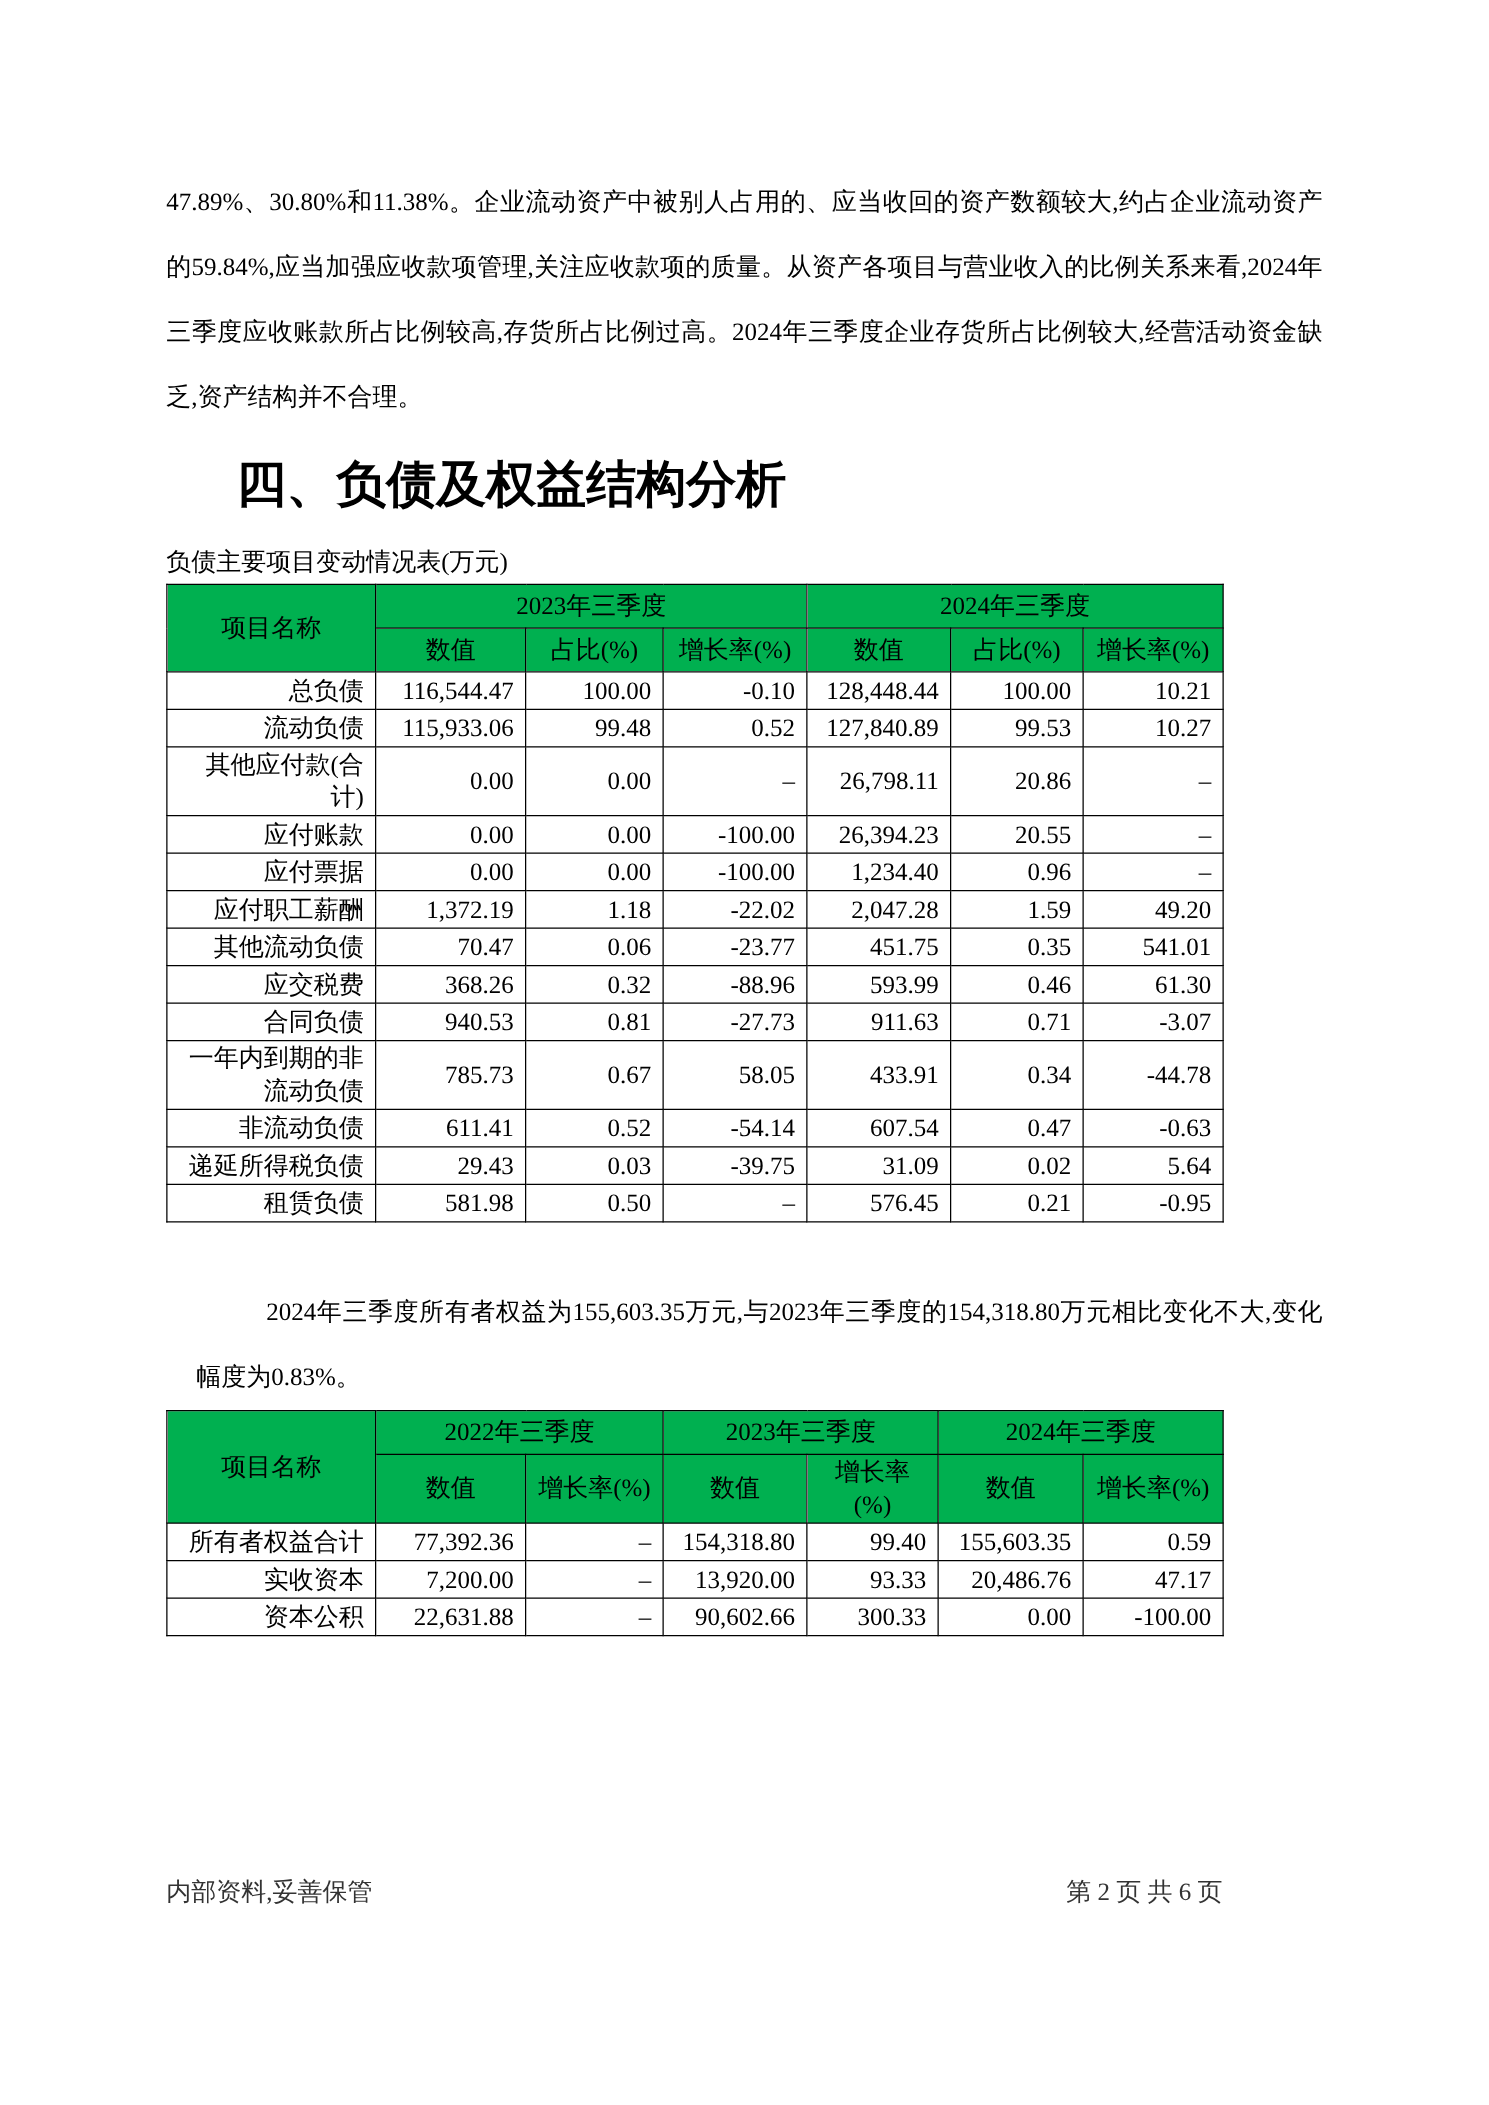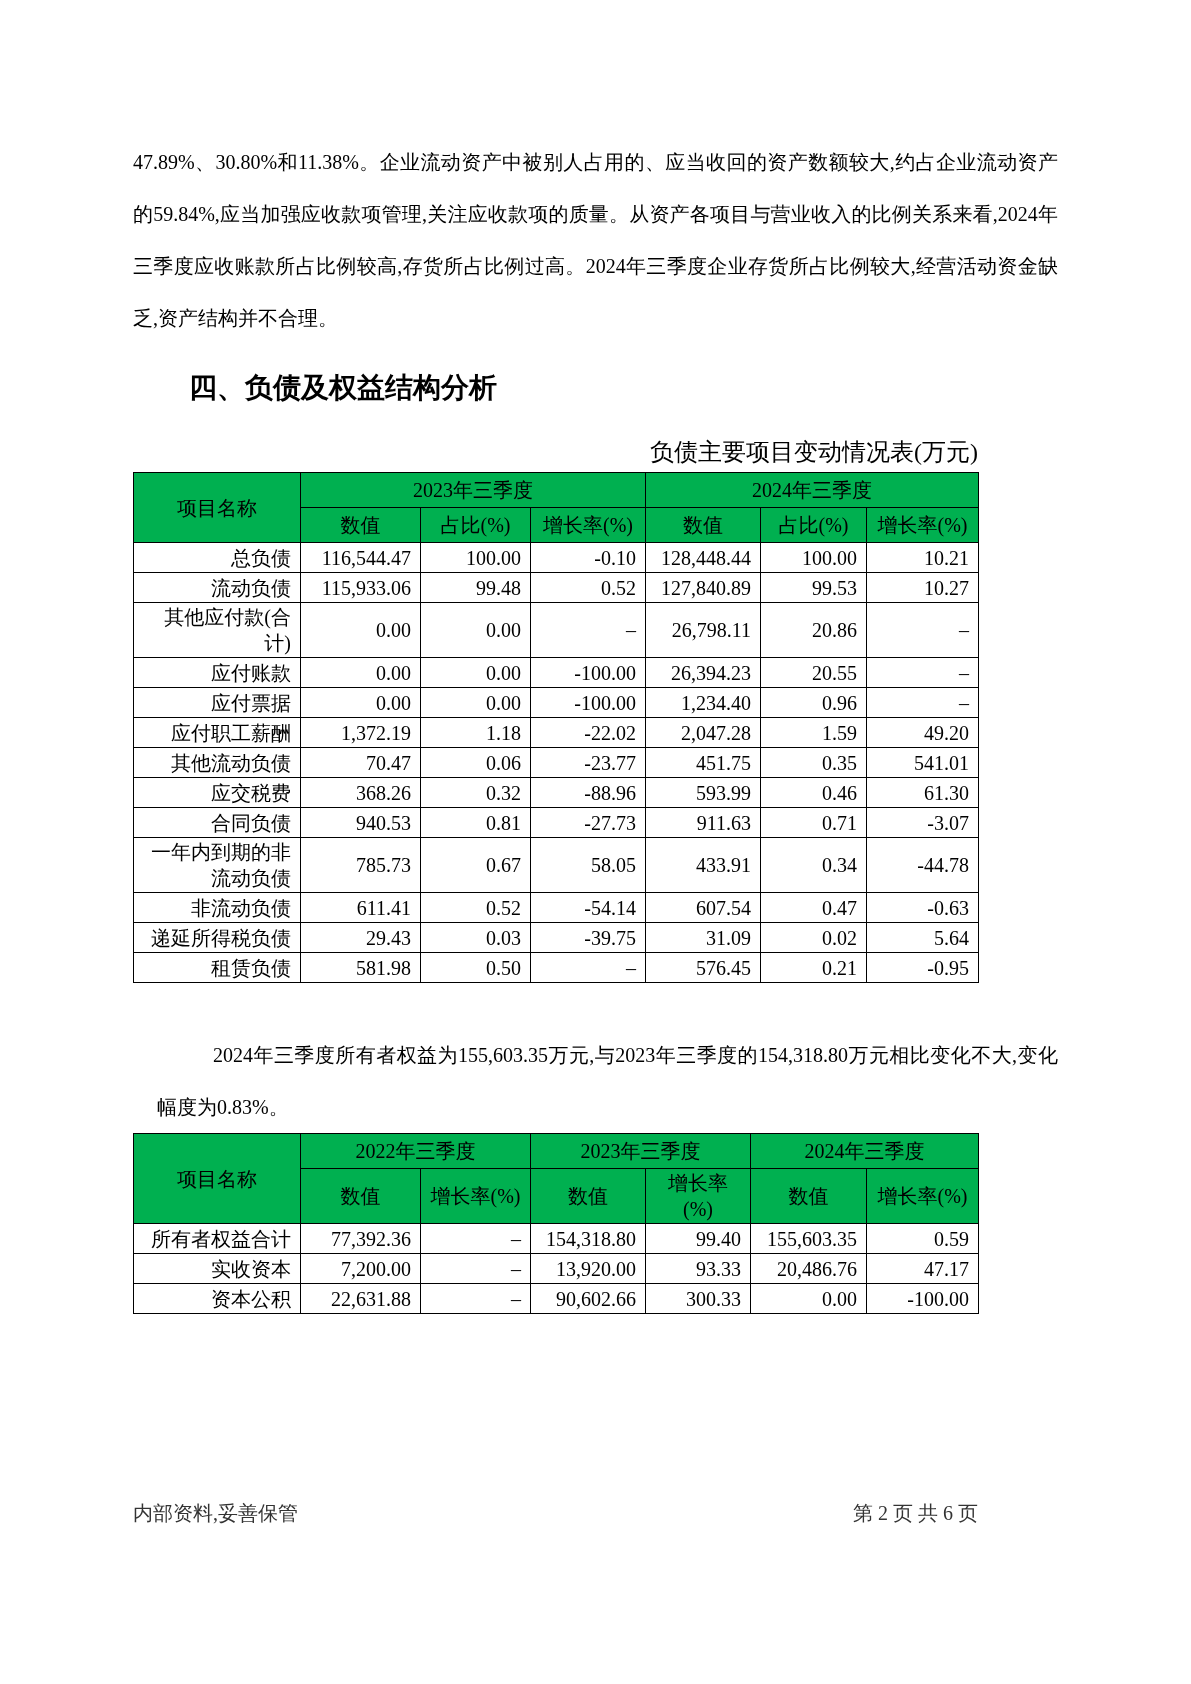--- a/index.html
+++ b/index.html
@@ -21,29 +21,29 @@
   }
   p.body-text {
     font-size: 20px;
     line-height: 52px;
     text-align: justify;
     margin: 0;
   }
   p.indent { text-indent: 56px; }
   h2.section-heading {
     font-family: "Liberation Sans", sans-serif;
-    font-size: 28px;
+    font-size: 40px;
     font-weight: bold;
     margin: 24px 0 16px 56px;
     line-height: 40px;
   }
   .table-title {
     width: 845px;
-    text-align: right;
-    font-size: 24px;
+    text-align: left;
+    font-size: 20px;
     margin-top: 28px;
     margin-bottom: 4px;
   }
   .doc-table {
     border-collapse: collapse;
     table-layout: fixed;
     width: 845px;
     font-size: 20px;
   }
   .doc-table th, .doc-table td {

